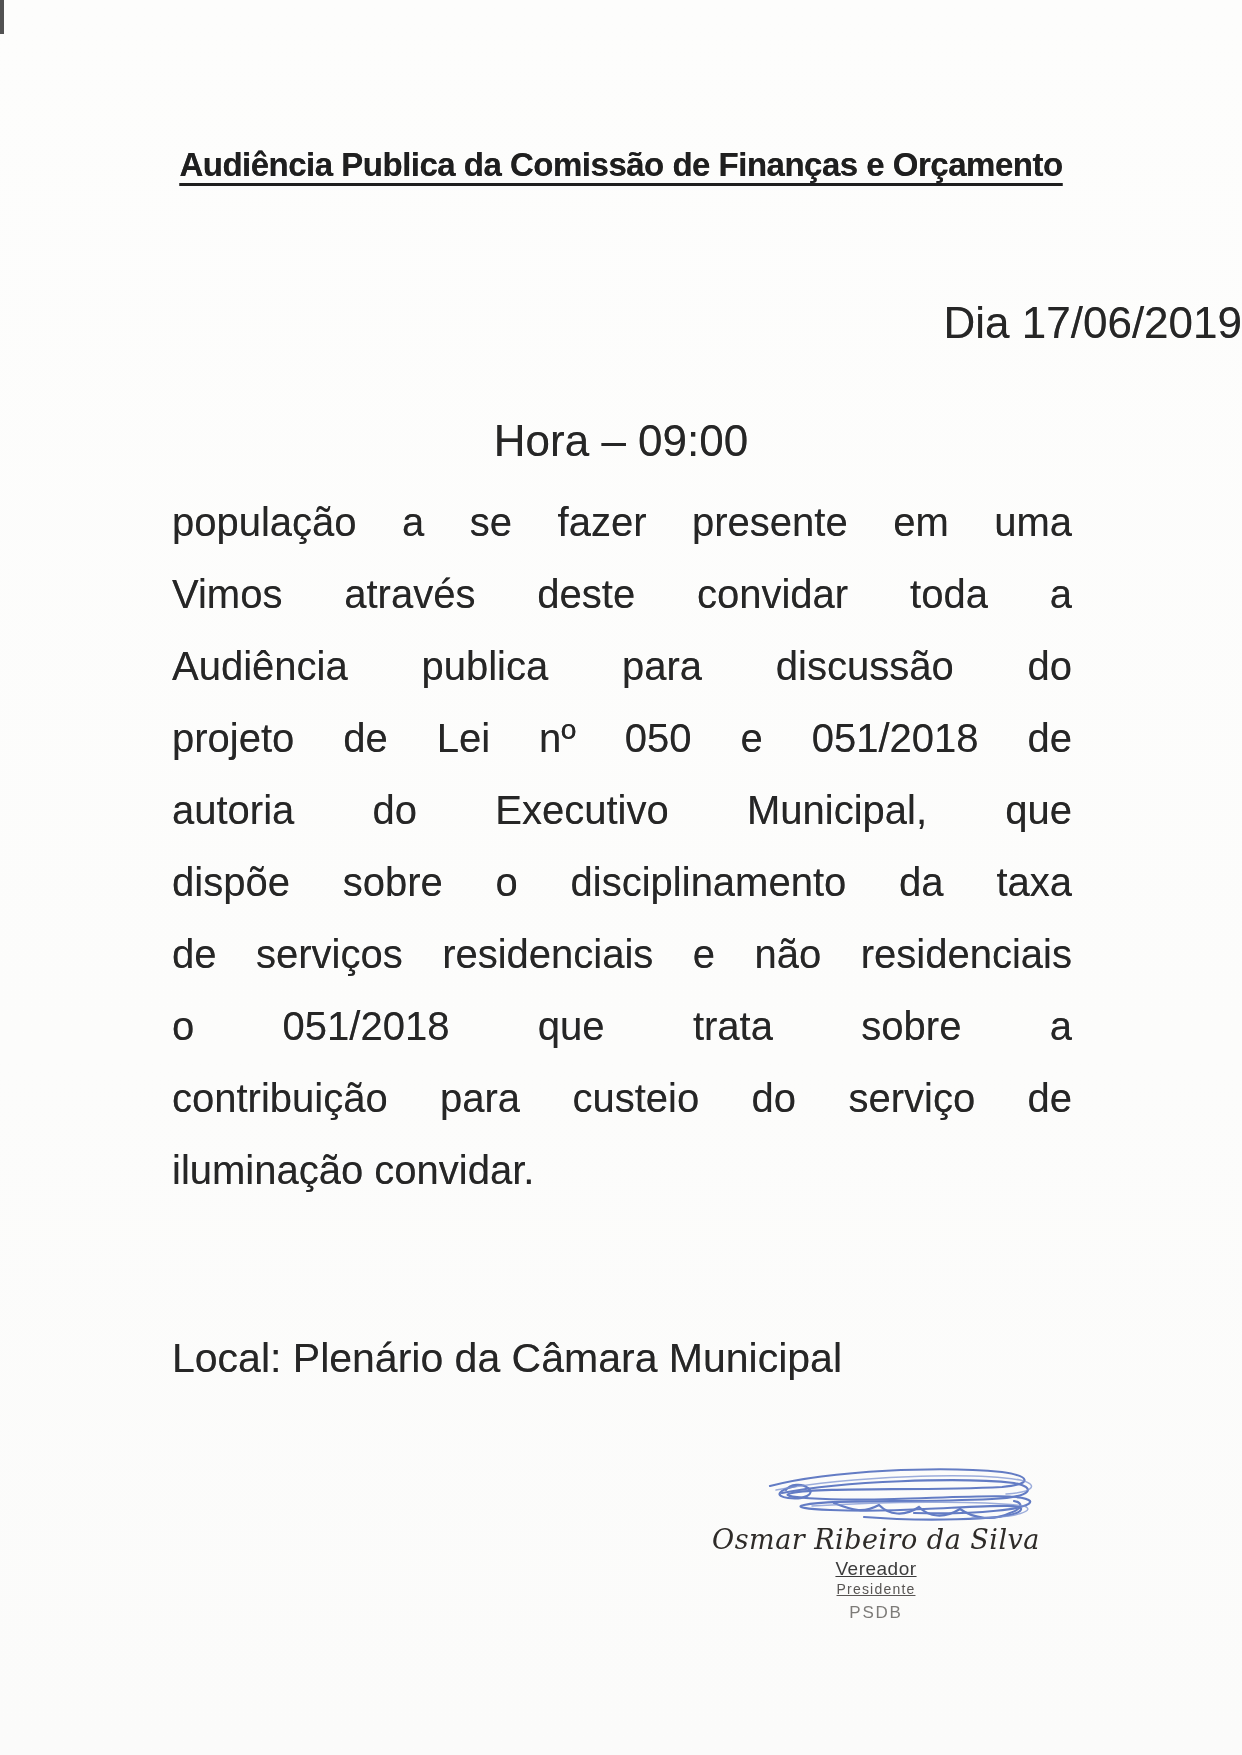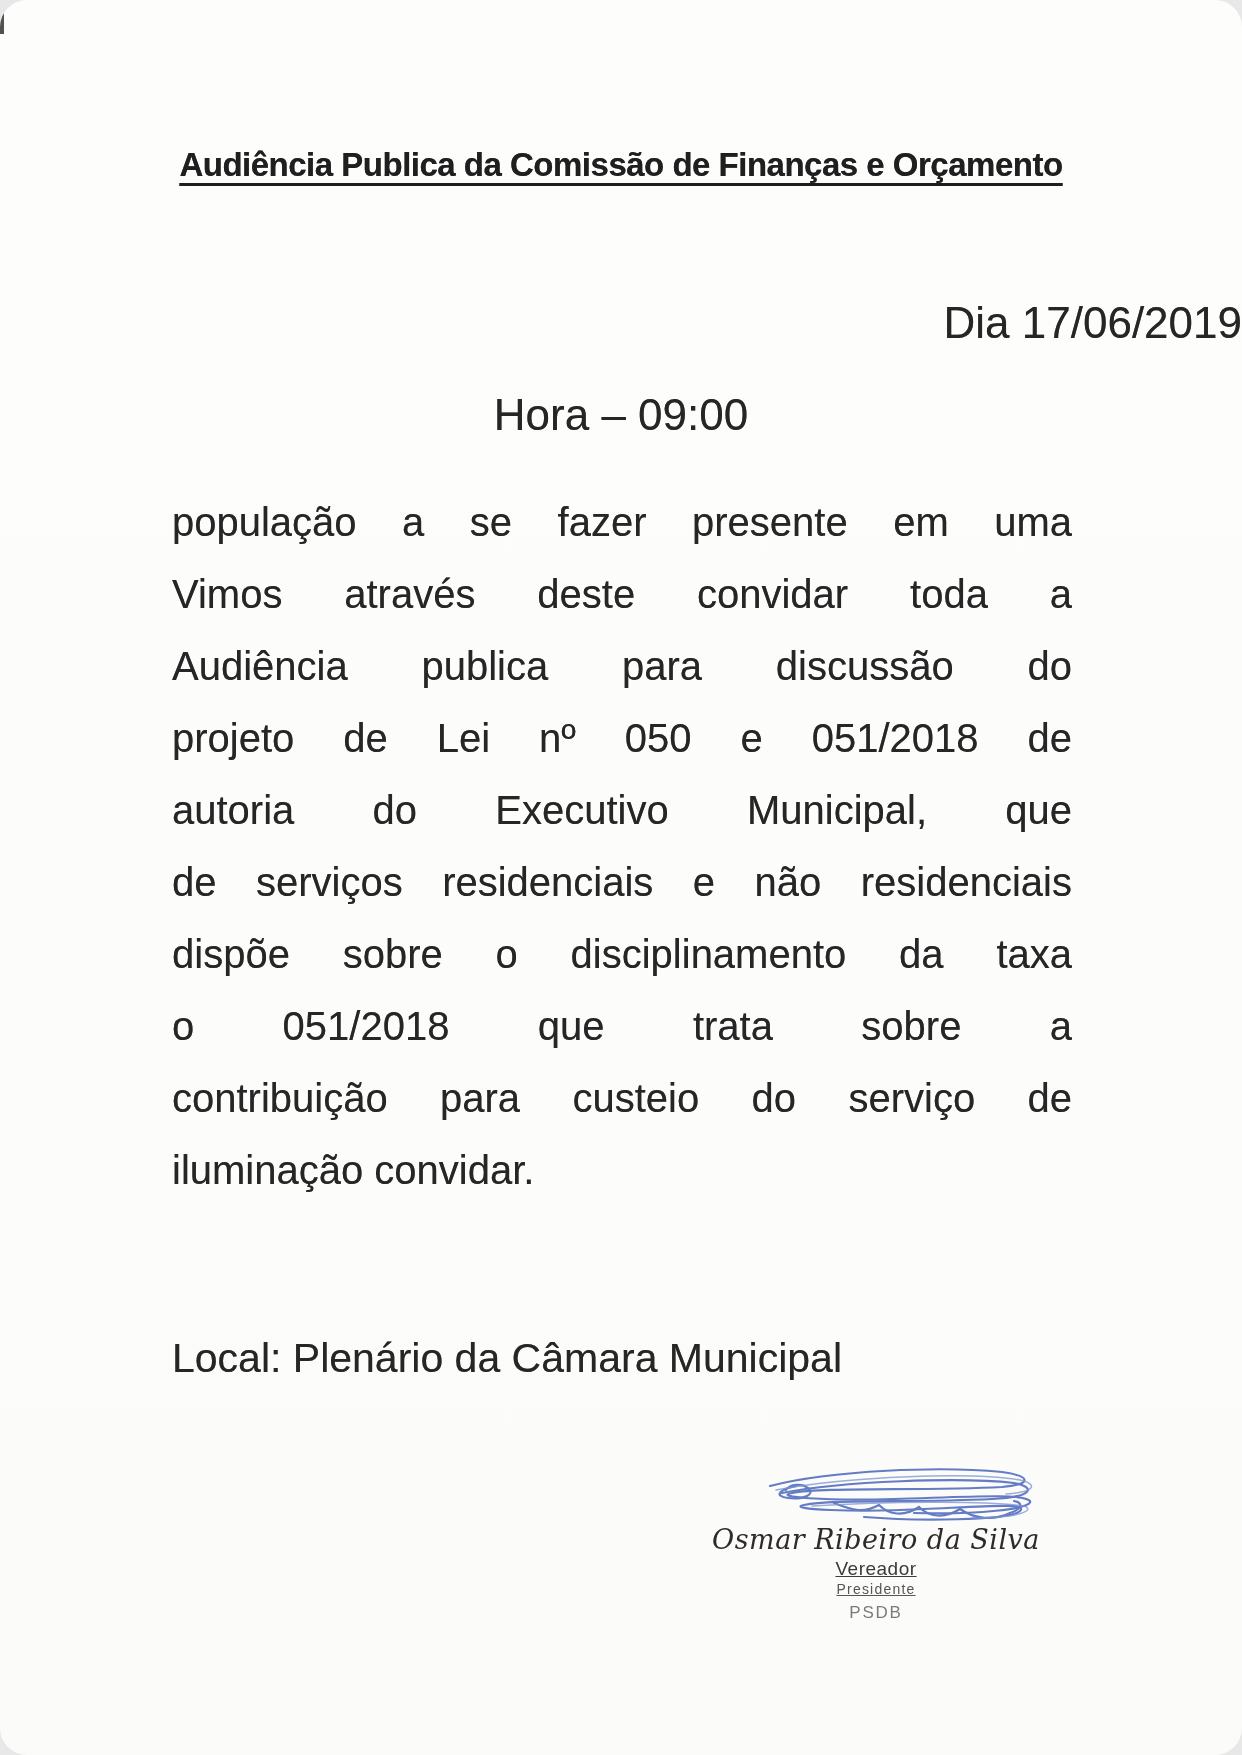--- a/index.html
+++ b/index.html
@@ -5,21 +5,20 @@
   html, body { margin: 0; padding: 0; background: #e8e8e8; }
   .page {
     position: relative;
     width: 1242px;
     height: 1755px;
     margin: 0 auto;
     background: linear-gradient(180deg, #fdfdfc 0%, #fcfcfb 60%, #fbfbfa 100%);
     overflow: hidden;
     font-family: "Liberation Sans", sans-serif;
     color: #232323;
-    border-radius: 27px;
   }
   
   .edge-artifact {
     position: absolute;
     left: 0; top: 0;
     width: 4px; height: 34px;
     background: #343434;
     opacity: .85;
   }
   .doc-title {
@@ -38,21 +37,21 @@
   }
   .date-line, .time-line {
     position: absolute;
     left: 0; right: 0;
     text-align: center;
     font-size: 44px;
     color: #262626;
     text-shadow: 0 0 .5px rgba(30,30,30,.6);
   }
   .date-line { top: 298px; text-align: right; }
-  .time-line { top: 390px; }
+  .time-line { top: 416px; }
   .body-paragraph {
     position: absolute;
     left: 172px;
     top: 486px;
     width: 900px;
   }
   .jline {
     height: 72px;
     line-height: 72px;
     font-size: 40px;
@@ -125,22 +124,22 @@
   <div class="date-line">Dia 17/06/2019</div>
 
   <div class="time-line">Hora – 09:00</div>
 
   <div class="body-paragraph">
       <div class="jline">população a se fazer presente em uma</div>
       <div class="jline">Vimos através deste convidar toda a</div>
       <div class="jline">Audiência publica para discussão do</div>
       <div class="jline">projeto de Lei nº 050 e 051/2018 de</div>
       <div class="jline">autoria do Executivo Municipal, que</div>
+      <div class="jline">dispõe sobre o disciplinamento da taxa</div>
       <div class="jline">de serviços residenciais e não residenciais</div>
-      <div class="jline">dispõe sobre o disciplinamento da taxa</div>
       <div class="jline">o 051/2018 que trata sobre a</div>
       <div class="jline">contribuição para custeio do serviço de</div>
       <div class="jline jline-last">iluminação convidar.</div>
     </div>
 
   <div class="location-line">Local: Plenário da Câmara Municipal</div>
 
   <div class="signature-block">
     <svg class="signature-scribble" width="282" height="64" viewBox="0 0 282 64">
       <g fill="none" stroke="#4f6bbd" stroke-width="2.2" stroke-linecap="round" opacity="0.88">

